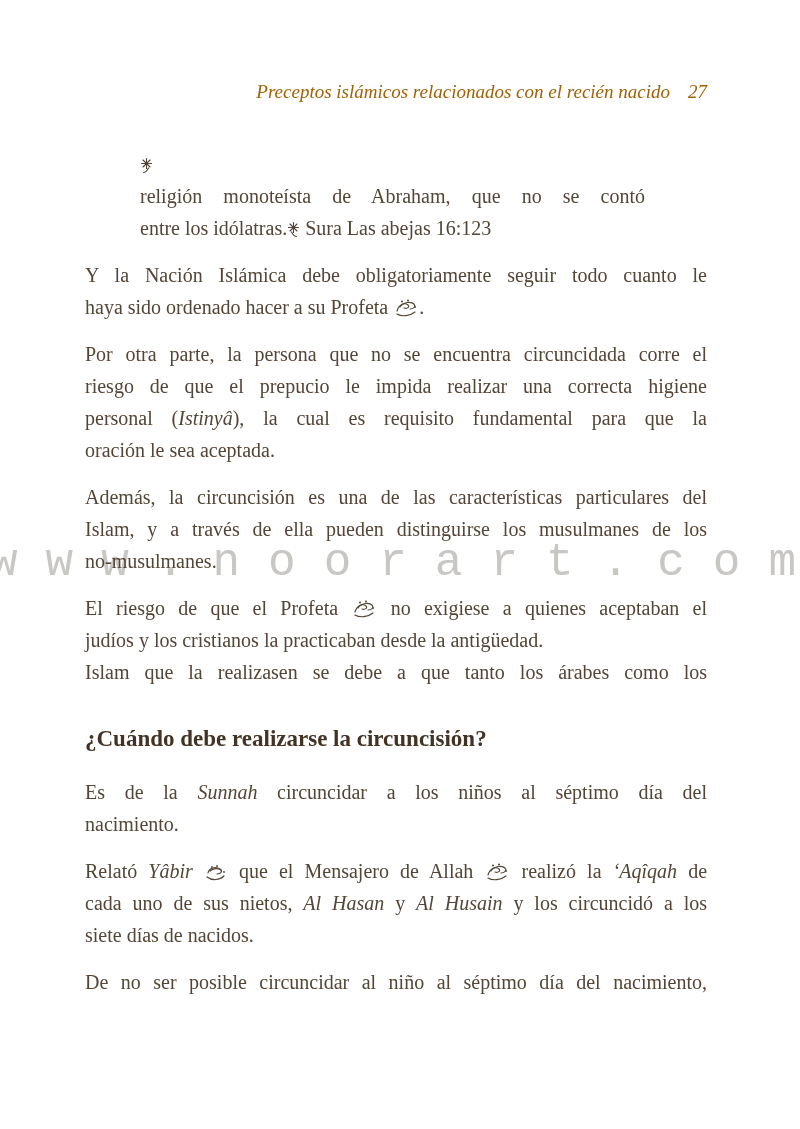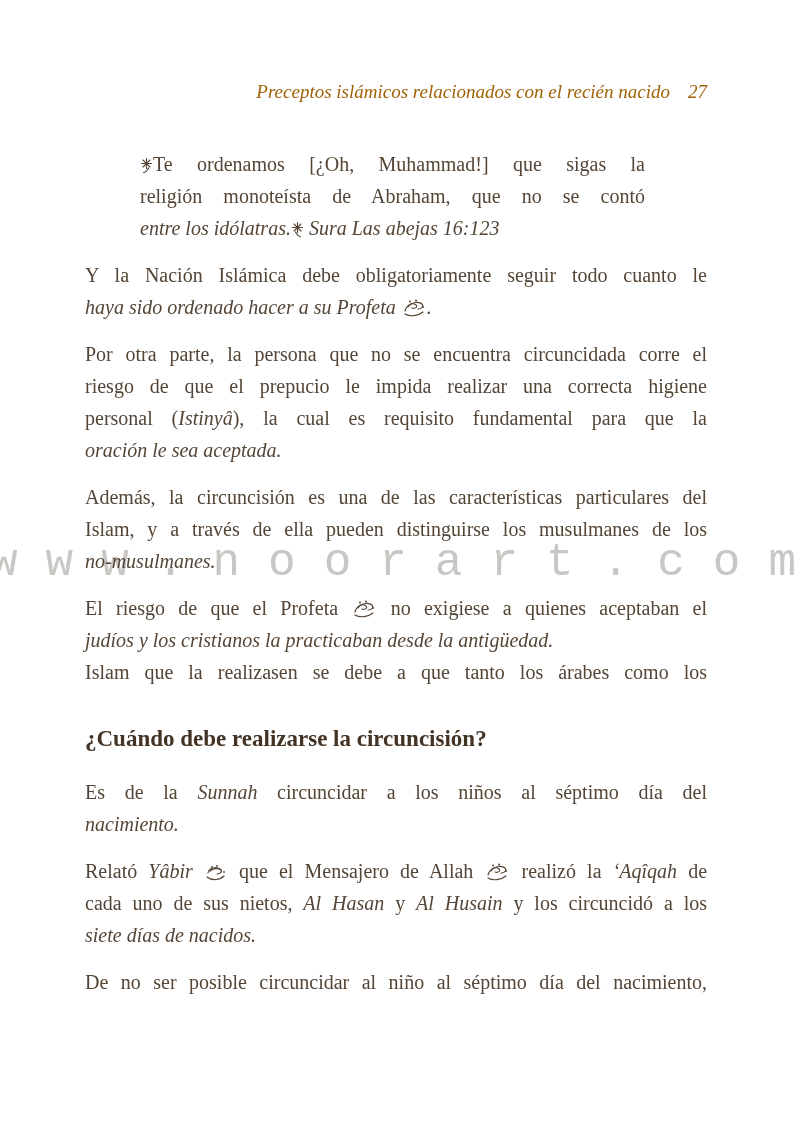--- a/index.html
+++ b/index.html
@@ -47,21 +47,20 @@
     margin:44px 62px 15px 55px;
   }
   .line{
     font-size:20px;
     line-height:32px;
     text-align:justify;
     text-align-last:justify;
   }
   .line.last{
     text-align-last:left;
-    font-style:italic;
   }
   .para{margin:0 0 15px 0;}
   .section-heading{
     font-size:23px;
     line-height:30px;
     font-weight:bold;
     color:#423325;
     margin:36px 0 22px 0;
   }
   i{}
@@ -94,21 +93,21 @@
     <div class="quote-block">
       <div class="line"><span class="orn"><svg width="13" height="17" viewBox="0 0 13 17">
               <g stroke="currentColor" stroke-width="1.1" fill="none" stroke-linecap="round">
                 <line x1="6.5" y1="1.5" x2="6.5" y2="11.5"></line>
                 <line x1="1.5" y1="6.5" x2="11.5" y2="6.5"></line>
                 <line x1="3" y1="3" x2="10" y2="10"></line>
                 <line x1="10" y1="3" x2="3" y2="10"></line>
                 <path d="M8.5 11 C7 14 5 15.5 3.5 15.5"></path>
               </g>
               <circle cx="6.5" cy="6.5" r="1.4" fill="currentColor"></circle>
-            </svg></span><span>Te ordenamos [¿Oh, Muhammad!] que sigas la</span></div>
+            </svg></span></div>
       <div class="line"><span>religión monoteísta de Abraham, que no se contó</span></div>
       <div class="line last"><span>entre los idólatras.</span><span class="orn flip"><svg width="13" height="17" viewBox="0 0 13 17">
               <g stroke="currentColor" stroke-width="1.1" fill="none" stroke-linecap="round">
                 <line x1="6.5" y1="1.5" x2="6.5" y2="11.5"></line>
                 <line x1="1.5" y1="6.5" x2="11.5" y2="6.5"></line>
                 <line x1="3" y1="3" x2="10" y2="10"></line>
                 <line x1="10" y1="3" x2="3" y2="10"></line>
                 <path d="M8.5 11 C7 14 5 15.5 3.5 15.5"></path>
               </g>
               <circle cx="6.5" cy="6.5" r="1.4" fill="currentColor"></circle>

